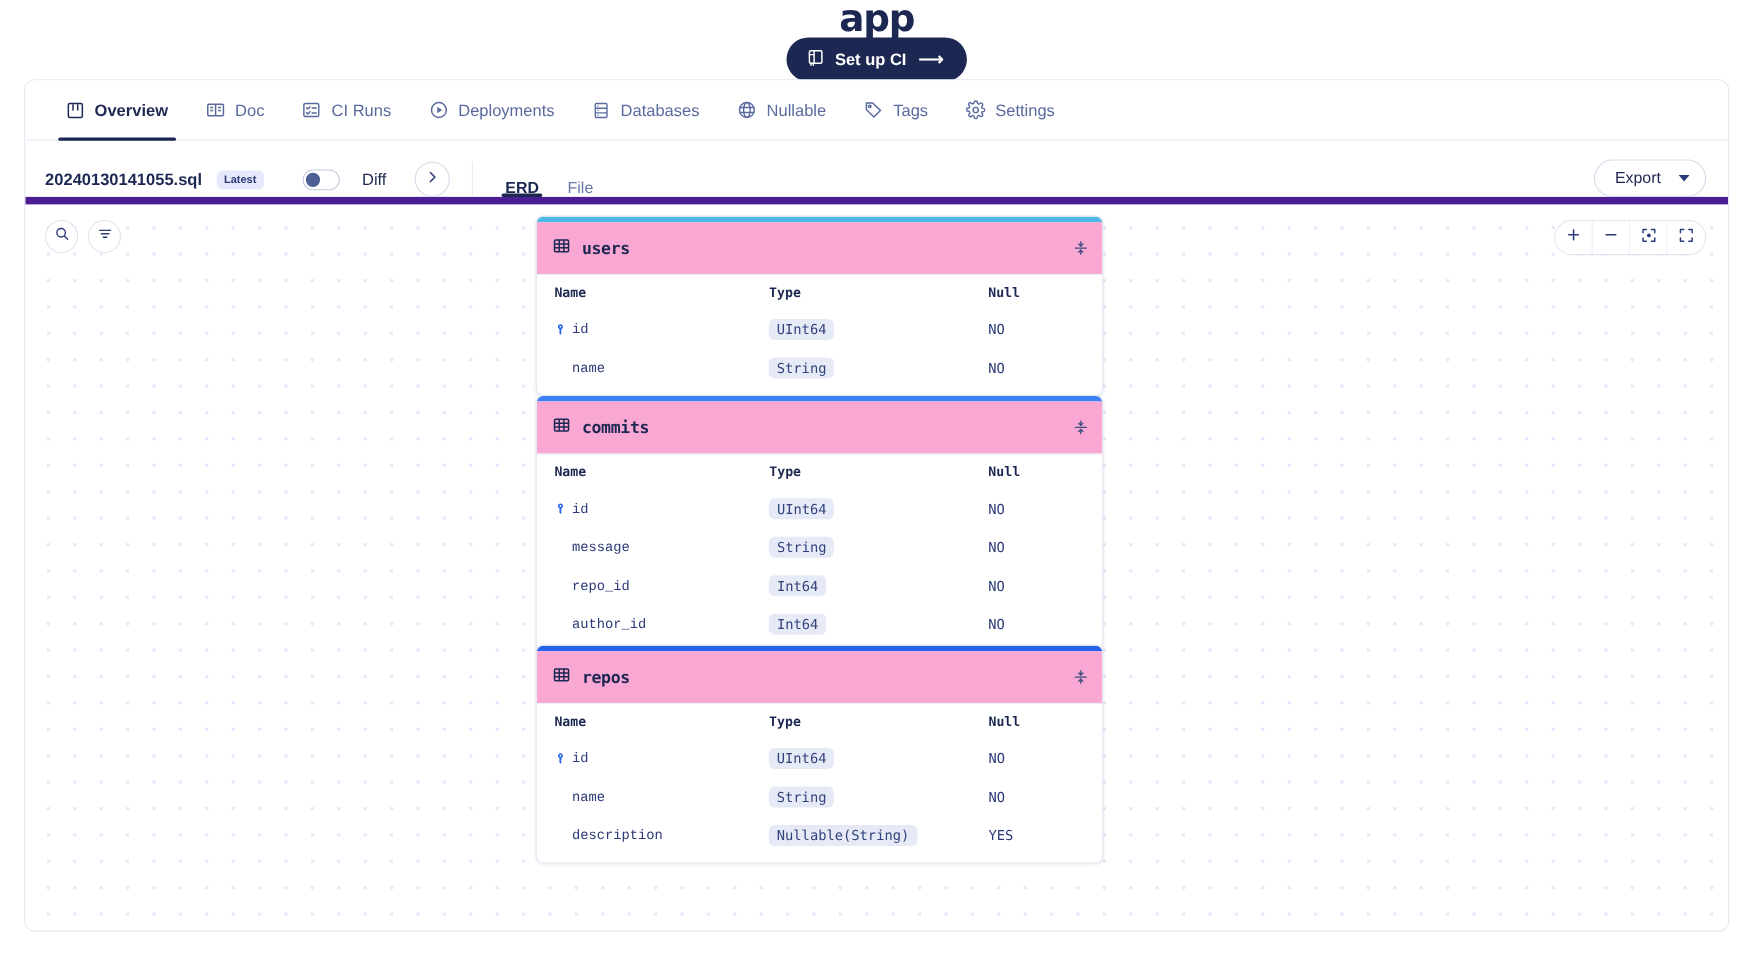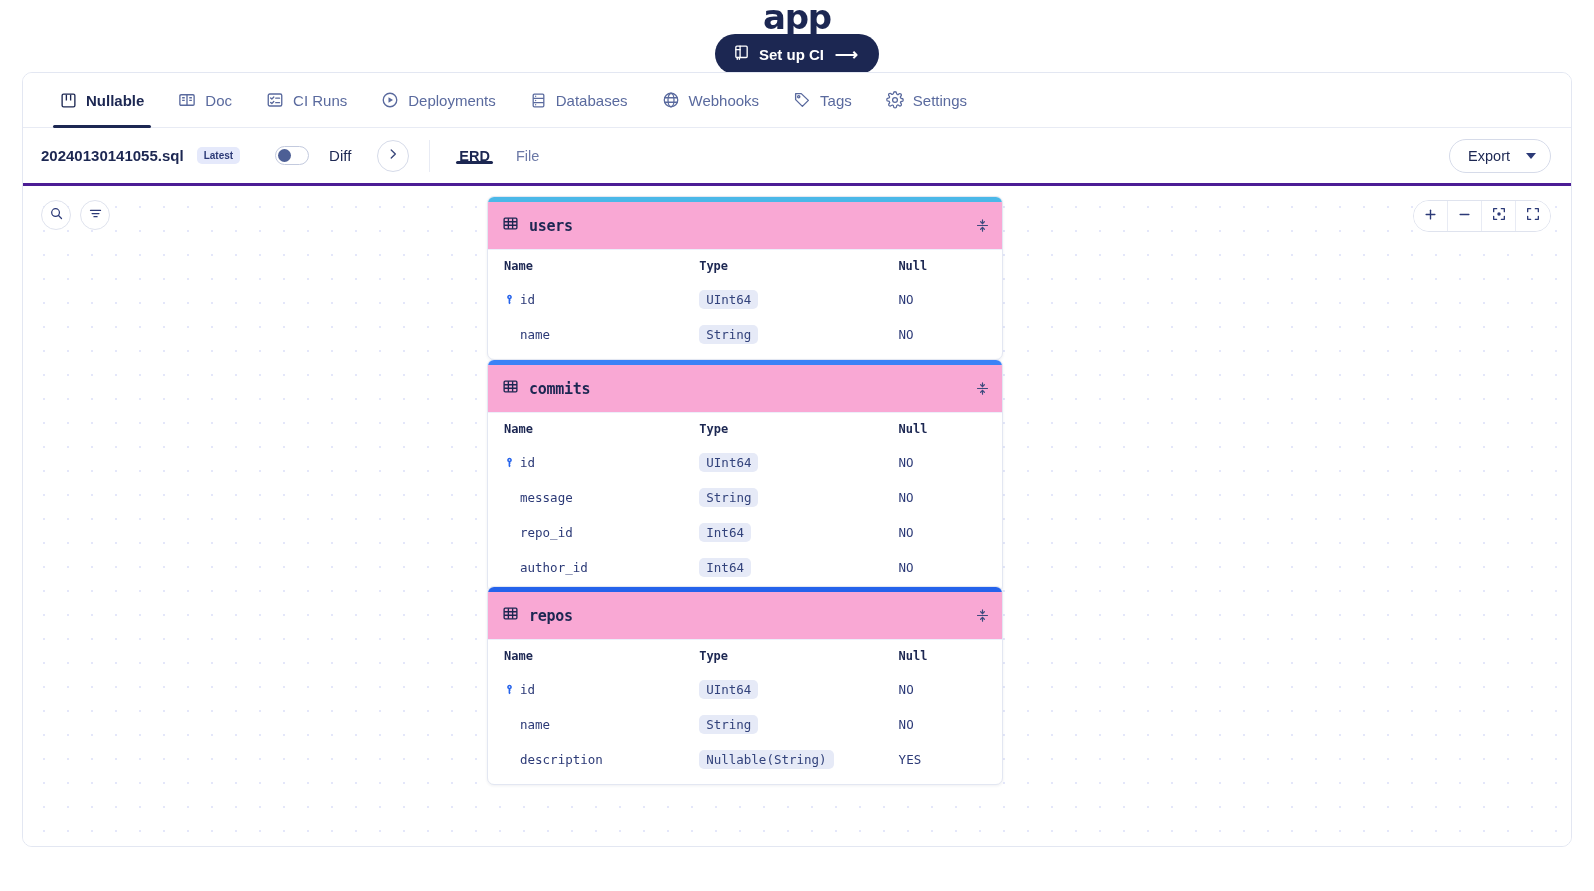--- a/index.html
+++ b/index.html
@@ -98,22 +98,22 @@
     left: 10px; right: 10px; bottom: -1px;
     height: 3px;
     background: #1c2752;
     border-radius: 2px;
   }
 
   
   .subheader {
     height: 58px;
     display: flex;
-    align-items: center;
-    border-bottom: 3px solid #4c1d95;
+    align-items: flex-end;
+    border-bottom: 7px solid #4c1d95;
     flex: 0 0 auto;
   }
   .file-zone {
     display: flex;
     align-items: center;
     gap: 13px;
     padding: 0 20px 0 18px;
     border-right: 1px solid #e8ebf4;
     min-width: 378px;
   }
@@ -277,21 +277,21 @@
   .card-table td {
     font-family: "DejaVu Sans Mono", monospace;
     font-size: 12.5px;
     color: #2c3a77;
     padding: 8px 0;
     vertical-align: middle;
   }
   .col-name { width: 212px; padding-left: 16px !important; }
   .col-type { width: 200px; }
   .col-null { width: 104px; }
-  .card-table tbody td.col-name { position: relative; padding-left: 16px !important; }
+  .card-table tbody td.col-name { position: relative; padding-left: 16px !important; font-family: Liberation Mono, monospace; }
   .name-cell { display: flex; align-items: center; gap: 5px; }
   .key-icon { flex: 0 0 auto; color: #2563eb; display: inline-flex; }
   .key-spacer { display: inline-block; width: 11px; flex: 0 0 auto; }
   .type-pill {
     display: inline-block;
     background: #e6eaf7;
     color: #33437c;
     border-radius: 5px;
     padding: 2px 7px;
     font-family: "DejaVu Sans Mono", monospace;
@@ -327,21 +327,21 @@
     <div class="tabs">
 
       <div class="tab active">
         <span>
           <svg width="17" height="17" viewBox="0 0 24 24" fill="none" stroke="#1c2752" stroke-width="1.9" stroke-linejoin="round">
             <rect x="3" y="3" width="18" height="18" rx="2"></rect>
             <line x1="9" y1="4" x2="9" y2="12"></line>
             <line x1="15" y1="4" x2="15" y2="12"></line>
           </svg>
         </span>
-        <span>Nullable</span>
+        <span>Overview</span>
       </div>
 
       <div class="tab">
         <span>
           <svg width="18" height="18" viewBox="0 0 24 24" fill="none" stroke="#5a6a9e" stroke-width="1.8" stroke-linejoin="round">
             <rect x="2.5" y="5" width="19" height="14" rx="1.5"></rect>
             <line x1="12" y1="5" x2="12" y2="19"></line>
             <line x1="5.5" y1="9" x2="9" y2="9"></line>
             <line x1="5.5" y1="12.5" x2="9" y2="12.5"></line>
             <line x1="15" y1="9" x2="18.5" y2="9"></line>
@@ -390,21 +390,21 @@
 
       <div class="tab">
         <span>
           <svg width="18" height="18" viewBox="0 0 24 24" fill="none" stroke="#5a6a9e" stroke-width="1.7">
             <circle cx="12" cy="12" r="9"></circle>
             <ellipse cx="12" cy="12" rx="4" ry="9"></ellipse>
             <line x1="3" y1="9" x2="21" y2="9"></line>
             <line x1="3" y1="15" x2="21" y2="15"></line>
           </svg>
         </span>
-        <span>Webhooks</span>
+        <span>Nullable</span>
       </div>
 
       <div class="tab">
         <span>
           <svg width="18" height="18" viewBox="0 0 24 24" fill="none" stroke="#5a6a9e" stroke-width="1.8" stroke-linejoin="round">
             <path d="M20.5 12.5l-8 8-9-9V3.5H11z"></path>
             <circle cx="7.6" cy="7.6" r="1.5"></circle>
           </svg>
         </span>
         <span>Tags</span>

